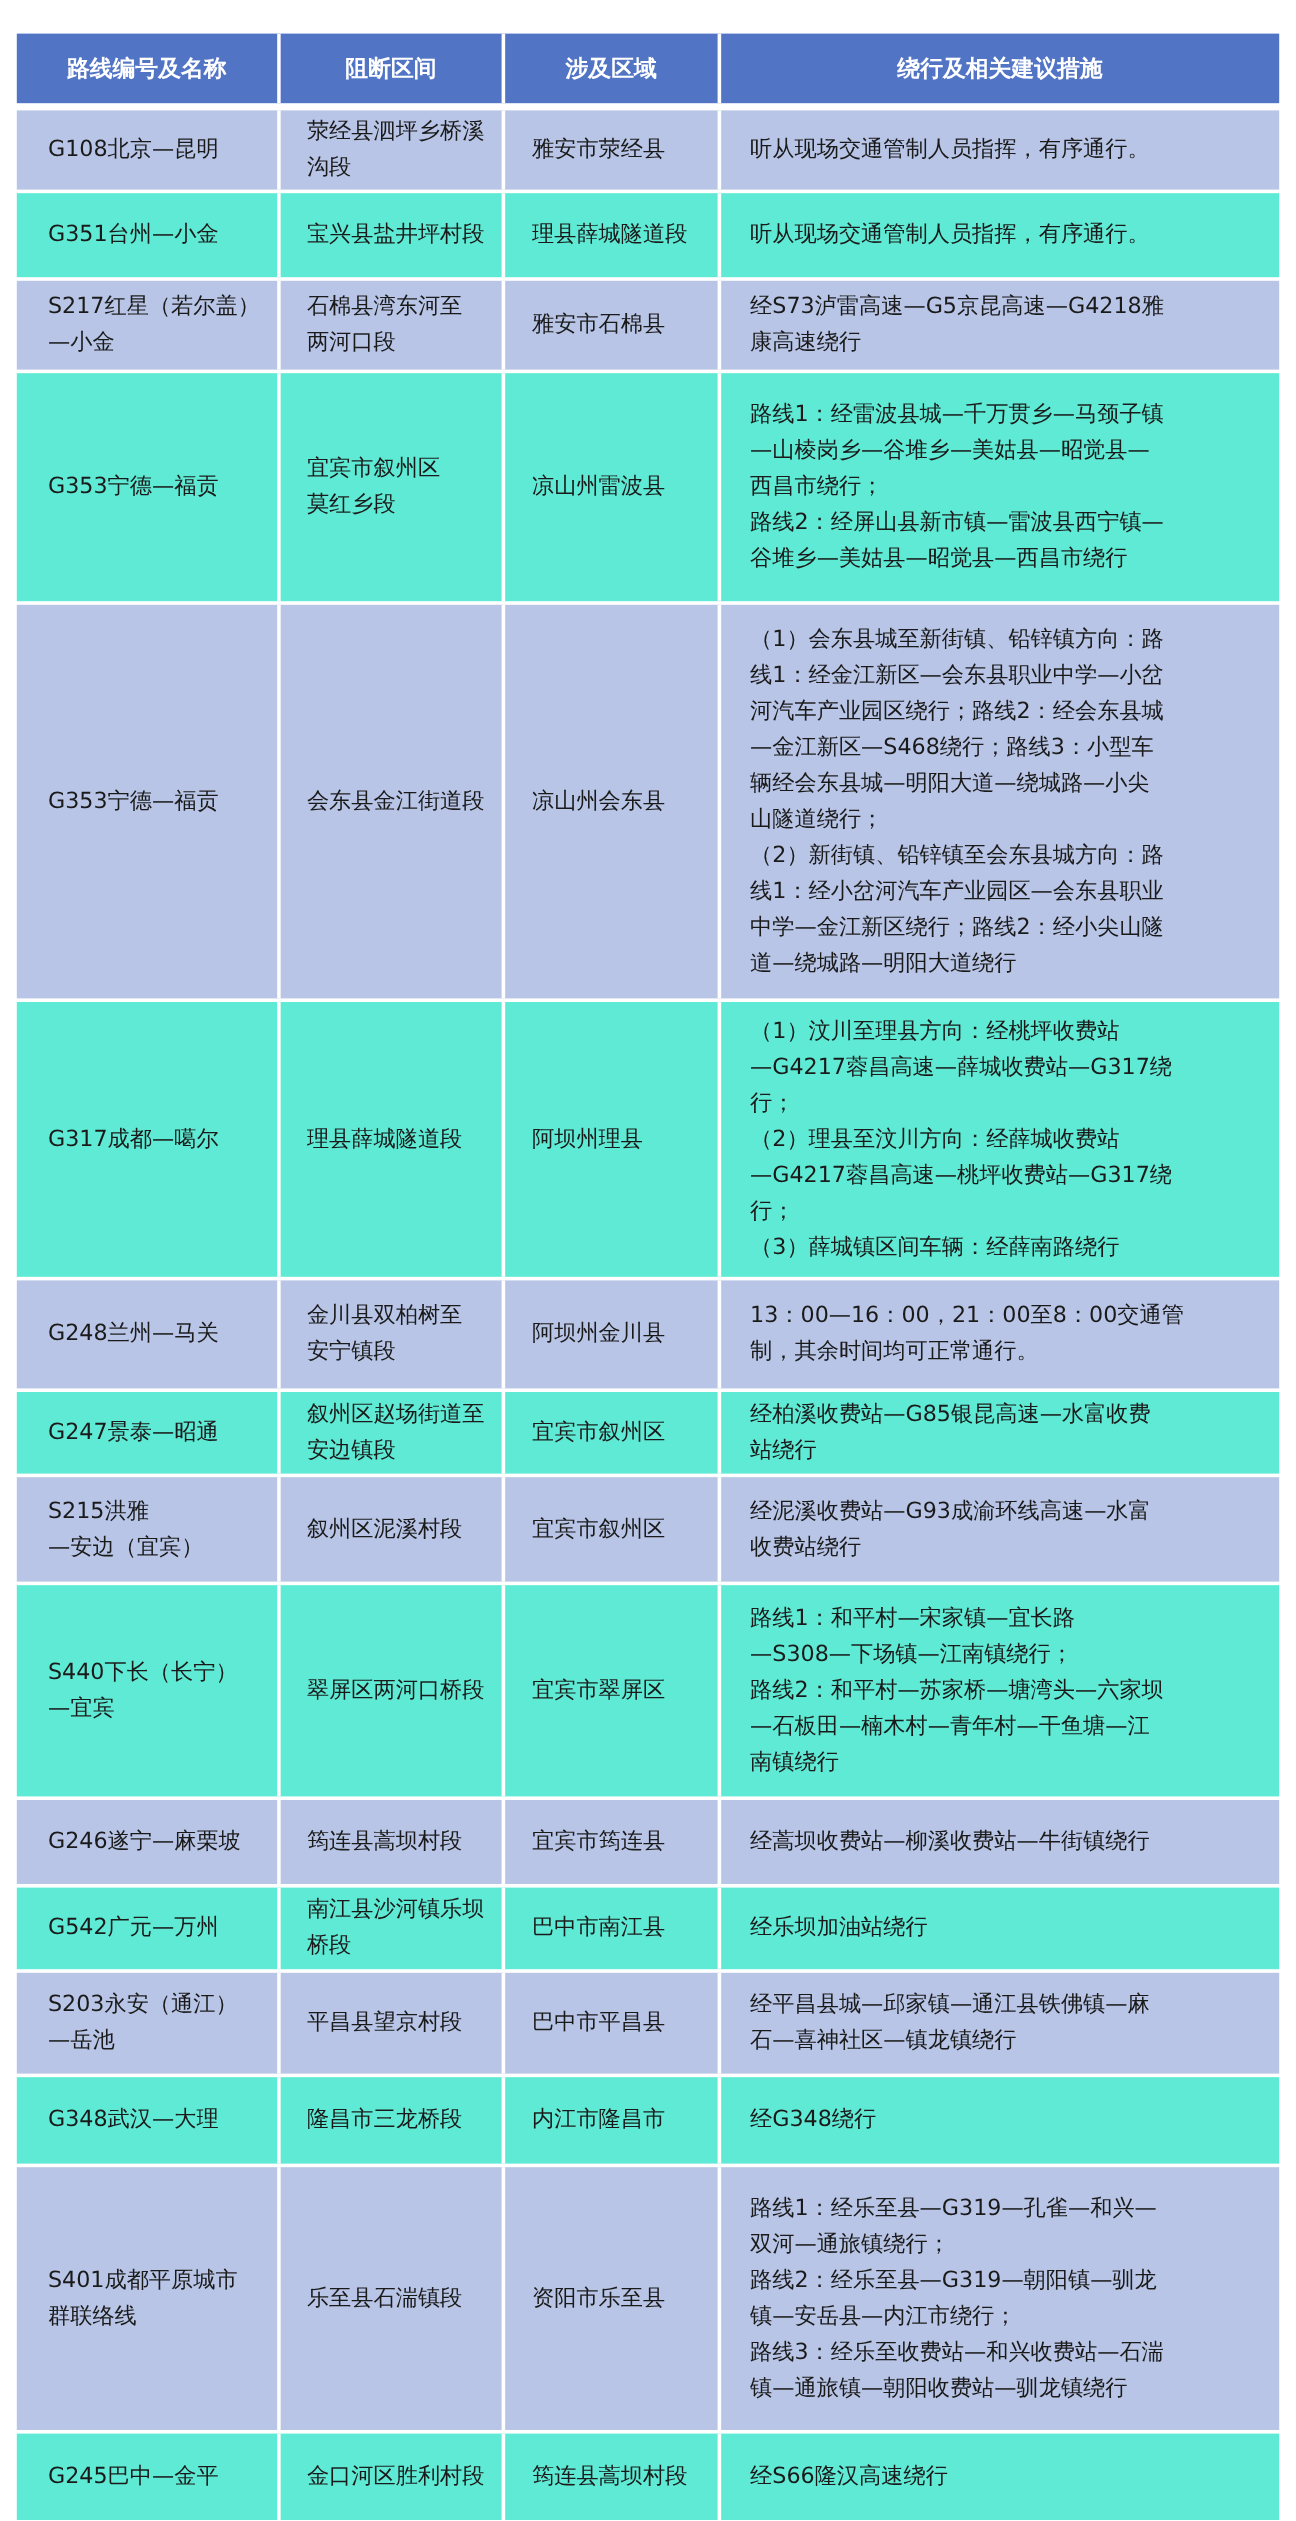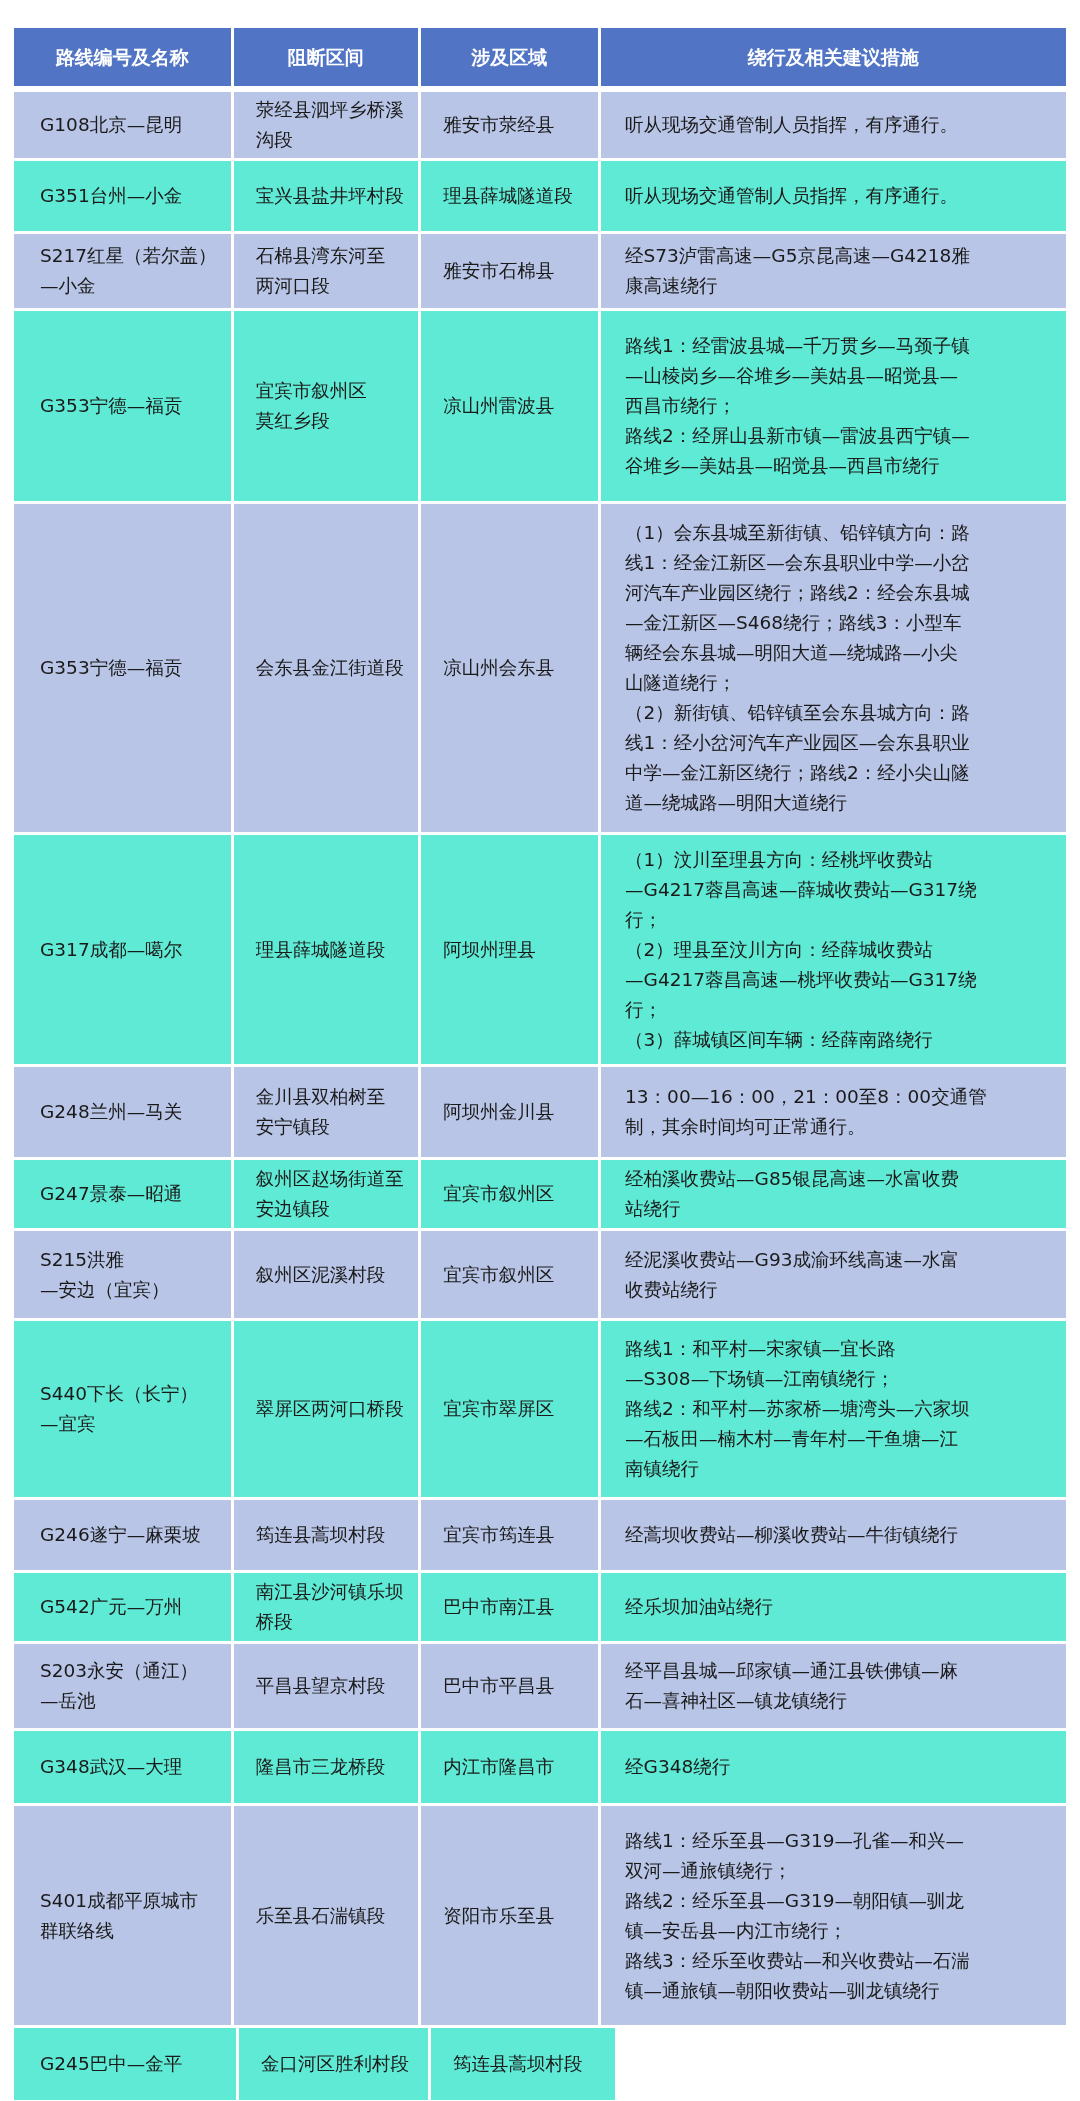--- a/index.html
+++ b/index.html
@@ -303,14 +303,17 @@
   <div class="row even" style="height:72px">
     <div class="cell c1">
         <span class="txt">G245巴中—金平</span>
       </div>
     <div class="cell c2">
         <span class="txt">金口河区胜利村段</span>
       </div>
     <div class="cell c3">
         <span class="txt">筠连县蒿坝村段</span>
       </div>
+    <div class="cell c4">
+        <span class="txt">经S66隆汉高速绕行</span>
+      </div>
   </div>
 </div>
 
 </body></html>

